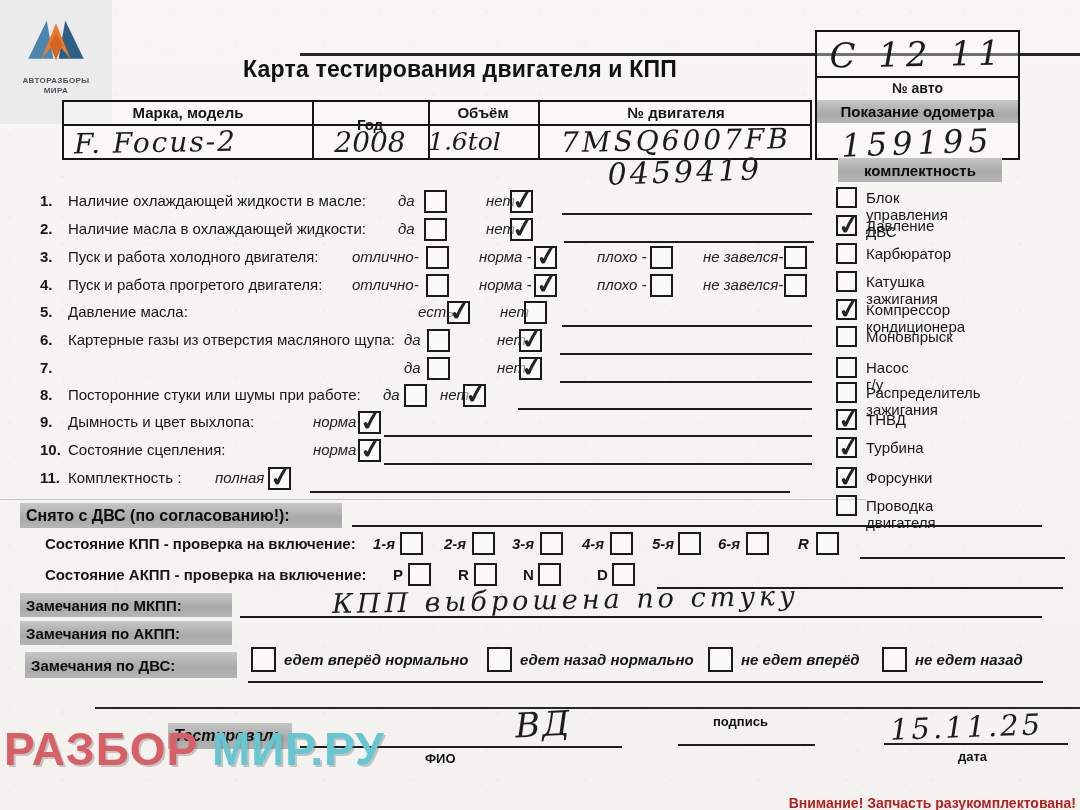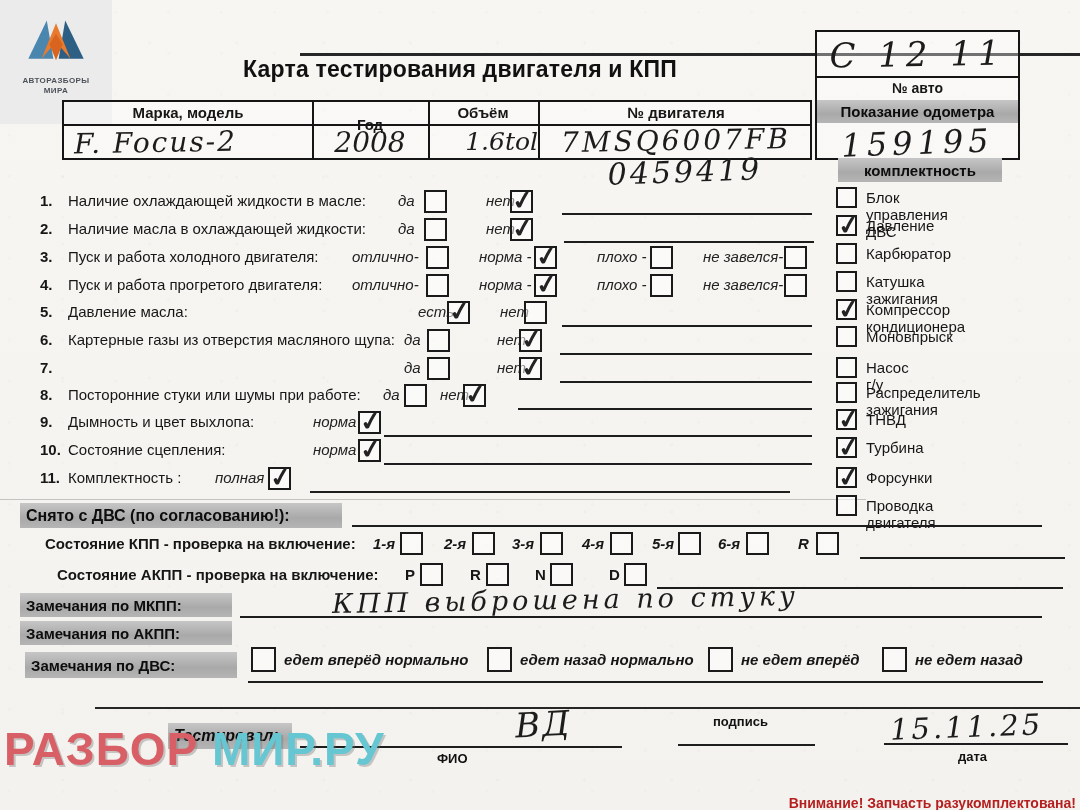--- a/index.html
+++ b/index.html
@@ -99,21 +99,21 @@
     <div class="hline" style="top:22px;"></div>
     <div class="vline" style="left:248px;"></div>
     <div class="vline" style="left:364px;"></div>
     <div class="vline" style="left:474px;"></div>
     <div class="thead" style="position:absolute; left:0; top:2px; width:248px;">Марка, модель</div>
     <div class="thead" style="position:absolute; left:248px; top:2px; width:116px;margin-top:12px;">Год</div>
     <div class="thead" style="position:absolute; left:364px; top:2px; width:110px;">Объём</div>
     <div class="thead" style="position:absolute; left:474px; top:2px; width:276px;">№ двигателя</div>
     <div class="hw" style="position:absolute; left:10px; top:24px; font-size:28px; letter-spacing:2px; transform:rotate(-1deg);">F. Focus-2</div>
     <div class="hw" style="position:absolute; left:248px; top:24px; width:116px; text-align:center; font-size:28px;">2008</div>
-    <div class="hw" style="position:absolute; left:364px; top:25px; width:110px; text-align:right; font-size:25px;">1.6tol</div>
+    <div class="hw" style="position:absolute; left:364px; top:25px; width:110px; text-align:left; font-size:25px;">1.6tol</div>
     <div class="hw" style="position:absolute; left:474px; top:22px; width:276px; text-align:center; font-size:28px; letter-spacing:3px; transform:rotate(-1deg);">7MSQ6007FB</div>
   </div>
   <div class="hw abs" style="left:560px; top:154px; width:250px; text-align:center; font-size:30px; letter-spacing:3px; transform:rotate(-2deg);">0459419</div>
 
   <div class="shade center abs" style="left:838px; top:158px; width:164px; height:24px; font-size:15px;">
     <span>комплектность</span>
   </div>
 
   <div class="erow" style="top:188px;">
     <span class="cb ecb"></span>
@@ -281,21 +281,21 @@
     <span class="cb" style="left:610px; top:-3px;"></span>
     <span class="gopt" style="left:652px;">5-я</span>
     <span class="cb" style="left:678px; top:-3px;"></span>
     <span class="gopt" style="left:718px;">6-я</span>
     <span class="cb" style="left:746px; top:-3px;"></span>
     <span class="gopt" style="left:798px;">R</span>
     <span class="cb" style="left:816px; top:-3px;"></span>
   </div>
   <div class="wline" style="left:860px; top:557px; width:205px;"></div>
 
-  <div class="abs" style="left:12px; top:566px; width:1056px; height:28px;padding-left:23px;">
+  <div class="abs" style="left:0; top:566px; width:1056px; height:28px;padding-left:23px;">
     <span class="seclabel" style="left:45px;">Состояние АКПП - проверка на включение:</span>
     <span class="gletter" style="left:393px;">P</span>
     <span class="cb" style="left:408px; top:-3px;"></span>
     <span class="gletter" style="left:458px;">R</span>
     <span class="cb" style="left:474px; top:-3px;"></span>
     <span class="gletter" style="left:523px;">N</span>
     <span class="cb" style="left:538px; top:-3px;"></span>
     <span class="gletter" style="left:597px;">D</span>
     <span class="cb" style="left:612px; top:-3px;"></span>
   </div>
@@ -327,21 +327,21 @@
   <div class="wline" style="left:248px; top:681px; width:795px;"></div>
 
   <div class="scanline" style="left:95px; top:707px; width:985px; height:2px;"></div>
 
   <div class="shade abs" style="left:168px; top:723px; width:124px; height:26px; font-size:16px; font-style:italic; padding-left:6px;">
     <span>Тестировал:</span>
   </div>
 
   <div class="hw abs" style="left:515px; top:704px; font-size:34px; letter-spacing:2px; transform:rotate(-3deg);">ВД</div>
   <div class="wline" style="left:300px; top:746px; width:322px;"></div>
-  <div class="underlabel" style="left:425px; top:751px;margin-left:12px;">ФИО</div>
+  <div class="underlabel" style="left:425px; top:751px;">ФИО</div>
 
   <div class="wline" style="left:678px; top:744px; width:137px;"></div>
   <div class="underlabel" style="left:713px; top:714px;">подпись</div>
 
   <div class="hw abs" style="left:890px; top:710px; font-size:29px; letter-spacing:3px; transform:rotate(-2deg);">15.11.25</div>
   <div class="wline" style="left:884px; top:743px; width:184px;"></div>
   <div class="underlabel" style="left:958px; top:749px;text-align:center;">дата</div>
 
   <div class="watermark"><span style="color:#d85f66;">РАЗБОР </span><span style="color:#66c6d2;">МИР.РУ</span></div>
 

